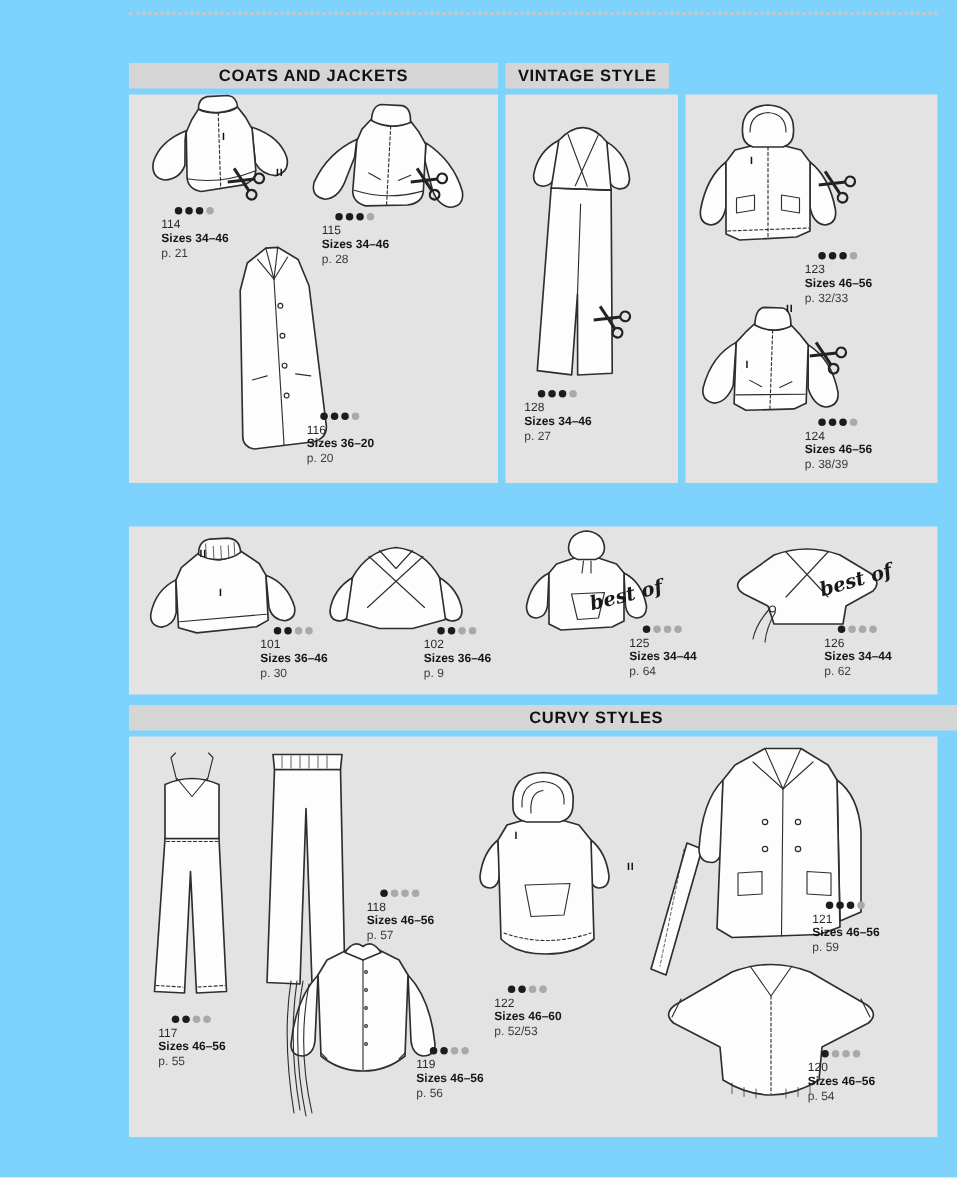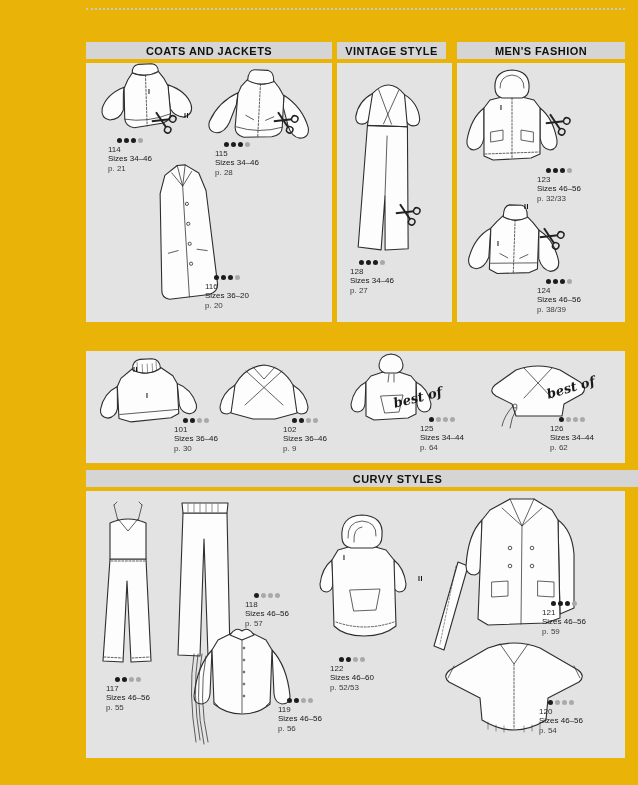--- a/index.html
+++ b/index.html
@@ -1,27 +1,27 @@
 <!DOCTYPE html>
 <html style="--panel-bg: #e3e3e3; --header-bg: #d5d5d5; --dot-filled: #1c1c1c; --dot-empty: #a9a9a9;"><head>
 <meta charset="utf-8">
 <style>
   html,body{margin:0;padding:0;background:#fff;}
-  .page{position:relative;width:638px;height:785px;background:#eab308;overflow:hidden;
+  .page{position:relative;width:638px;height:785px;background:#7dd3fc;overflow:hidden;
         font-family:"Liberation Sans",sans-serif;color:#1c1c1c;}
   .trim{position:absolute;left:86px;top:8px;width:539px;height:0;border-top:2px dotted #c9c9c9;}
   .panel-header{position:absolute;background:var(--header-bg,#d5d5d5);display:flex;align-items:center;justify-content:center;
         font-size:11px;font-weight:bold;letter-spacing:.45px;color:#111;}
   .panel-body{position:absolute;background:var(--panel-bg,#e3e3e3);}
   .item-label{position:absolute;transform:translateX(-50%);text-align:left;font-size:8px;line-height:1.18;
         color:#2a2a2a;white-space:nowrap;}
   .dots{display:flex;justify-content:center;gap:2px;margin-bottom:2px;height:5px;}
   .dot{width:5px;height:5px;border-radius:50%;background:var(--dot-empty,#aaa);}
   .dot.filled{background:var(--dot-filled,#1c1c1c);}
-  .item-label .sizes{font-weight:normal;color:#161616;}
+  .item-label .sizes{font-weight:bold;color:#161616;}
   .item-label .pg{color:#3c3c3c;}
   .mark{position:absolute;font-size:7px;font-weight:bold;color:#111;letter-spacing:.5px;}
   .bestof{position:absolute;font-family:"DejaVu Serif",serif;font-style:italic;font-weight:bold;
         font-size:13px;color:#191919;}
   .sketch{position:absolute;}
   .sketch path{fill:#fdfdfd;stroke:#2e2e2e;stroke-width:1.1;stroke-linejoin:round;stroke-linecap:round;}
   .sketch path.d{fill:none;stroke-width:.75;}
   .sketch path.dash{stroke-dasharray:2 1.6;}
   .sketch path.fine{fill:none;stroke-width:.5;}
   .sketch circle{fill:none;stroke:#2e2e2e;stroke-width:.8;}
@@ -35,21 +35,20 @@
   <div class="trim"></div>
 
   <div class="panel-body" style="left:86px;top:63px;width:246px;height:259px"></div>
   <div class="panel-body" style="left:337px;top:63px;width:115px;height:259px"></div>
   <div class="panel-body" style="left:457px;top:63px;width:168px;height:259px"></div>
   <div class="panel-body" style="left:86px;top:351px;width:539px;height:112px"></div>
   <div class="panel-body" style="left:86px;top:491px;width:539px;height:267px"></div>
 
   <div class="panel-header" style="left:86px;top:42px;width:246px;height:17px">COATS AND JACKETS</div>
   <div class="panel-header" style="left:337px;top:42px;width:109px;height:17px">VINTAGE STYLE</div>
-  <div class="panel-header" style="left:457px;top:42px;width:168px;height:17px">MEN'S FASHION</div>
   <div class="panel-header" style="left:86px;top:470px;width:623px;height:17px">CURVY STYLES</div>
 
   <svg class="sketch" style="left:88px;top:62px;transform:rotate(-3deg)" width="118" height="84" viewBox="0 0 118 84">
     <path d="M37 24 Q19 30 14 44 Q12 54 21 56 Q31 56 35 47 L36 30 Z"></path>
     <path d="M81 24 Q99 31 103 45 Q105 55 95 57 Q86 56 82 48 L81 30 Z"></path>
     <path d="M41 17 L46 10 Q50 13 59 13 Q68 13 72 10 L77 17 L81 25 L82 52 Q82 60 73 62 L45 65 Q36 63 36 55 L37 25 Z"></path>
     <path d="M46 10 Q46 3 52 2 L66 2 Q72 3 72 10 Q66 13 59 13 Q52 13 46 10 Z"></path>
     <path class="d dash" d="M59 13 L58 64"></path>
     <path class="d" d="M36 56 Q58 61 82 53"></path>
   </svg>

